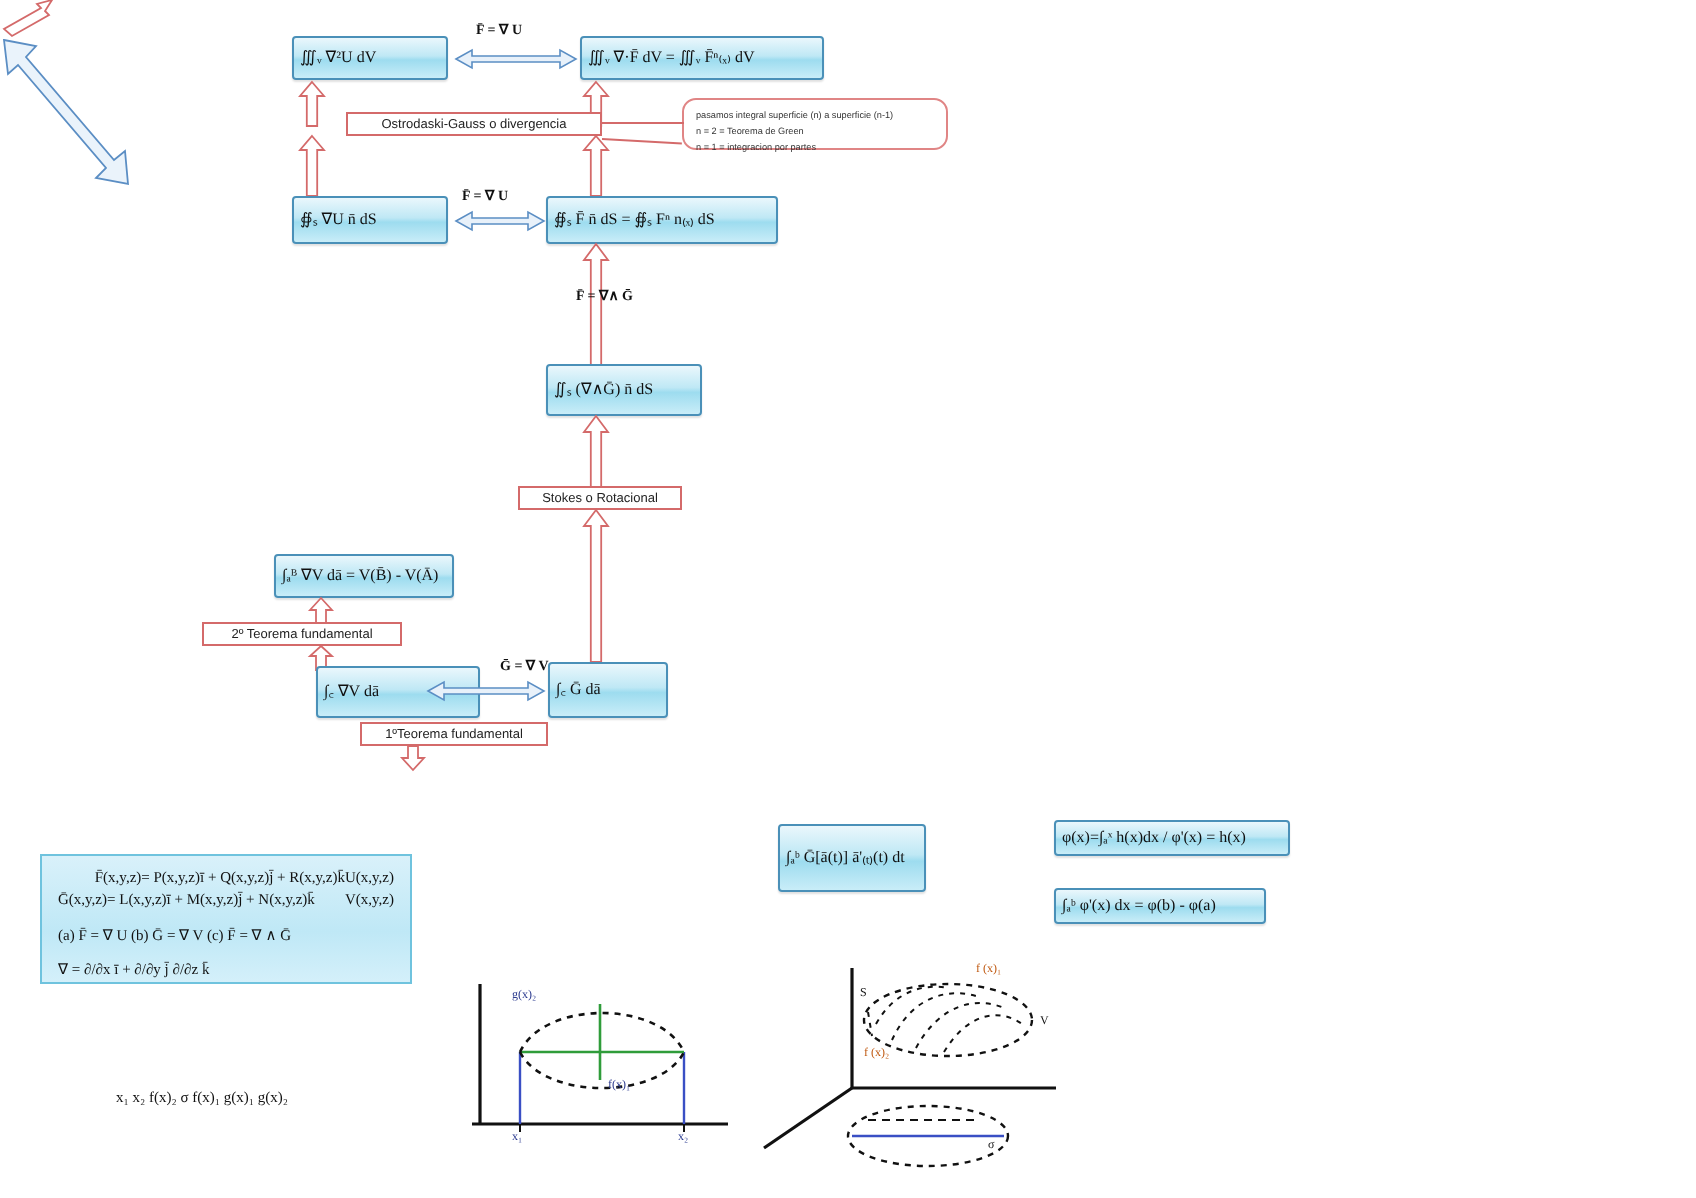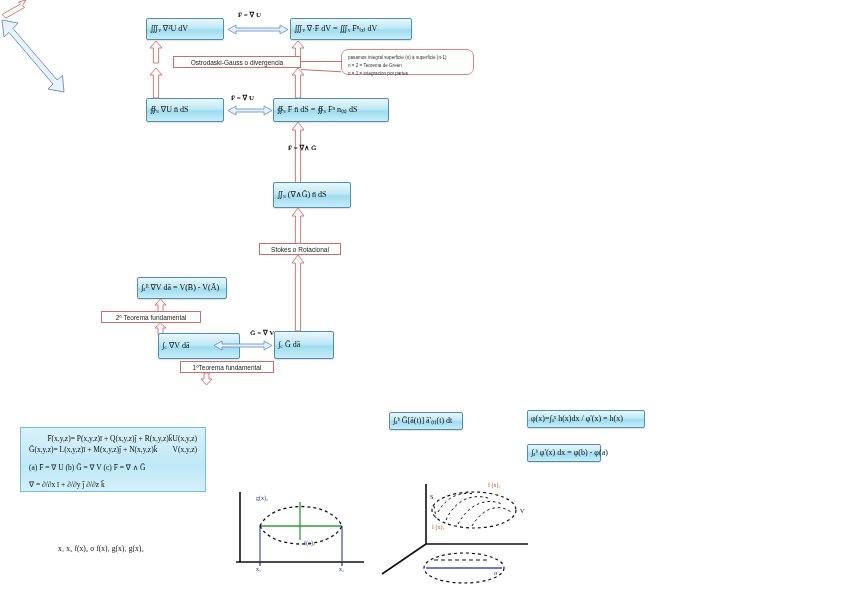--- a/index.html
+++ b/index.html
@@ -232,29 +232,29 @@
     </svg>
   </div>
 
 
   <div class="diag" style="left:336px;top:343px;width:66px;height:78px;">
     <svg width="66" height="78" viewBox="0 0 66 78">
       <polygon points="2,2 18,5 13,10.5 57,62 62.5,57.5 64,74 48,71 53,66 9,14.5 4,19" fill="#eaf3fb" stroke="#5b8ec4" stroke-width="0.9"></polygon>
     </svg>
   </div>
 
-  <div class="fbox" style="left:389px;top:412px;width:74px;height:18px;">
+  <div class="fbox" style="left:389px;top:412px;width:74px;height:34px;">
     <span class="m">∫ₐᵇ Ḡ[ā(t)] ā'₍ₜ₎(t) dt</span>
   </div>
 
   <div class="fbox" style="left:527px;top:410px;width:118px;height:18px;">
     <span class="m">φ(x)=∫ₐˣ h(x)dx  /  φ'(x) = h(x)</span>
   </div>
 
-  <div class="fbox" style="left:527px;top:444px;width:74px;height:18px;">
+  <div class="fbox" style="left:527px;top:444px;width:106px;height:18px;">
     <span class="m">∫ₐᵇ φ'(x) dx  =  φ(b) - φ(a)</span>
   </div>
 
   <div class="ibox" style="left:20px;top:427px;width:186px;height:65px;">
     <div style="display:flex;justify-content:flex-end;">
       <span>F̄(x,y,z)= P(x,y,z)ī + Q(x,y,z)j̄ + R(x,y,z)k̄</span>
       <span>U(x,y,z)</span>
     </div>
     <div style="display:flex;justify-content:space-between;">
       <span>Ḡ(x,y,z)= L(x,y,z)ī + M(x,y,z)j̄ + N(x,y,z)k̄</span>

